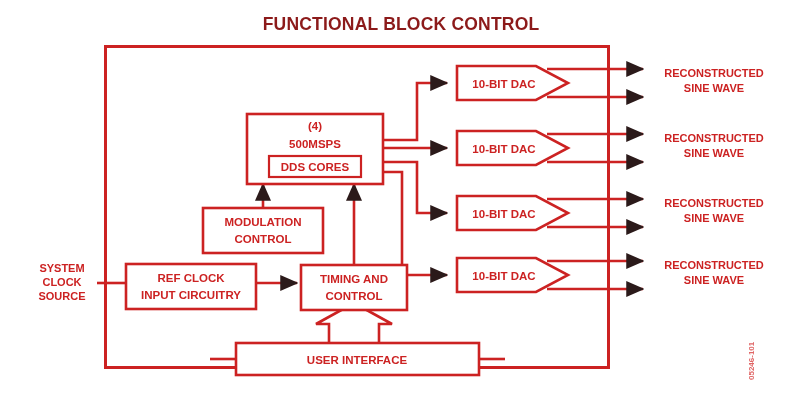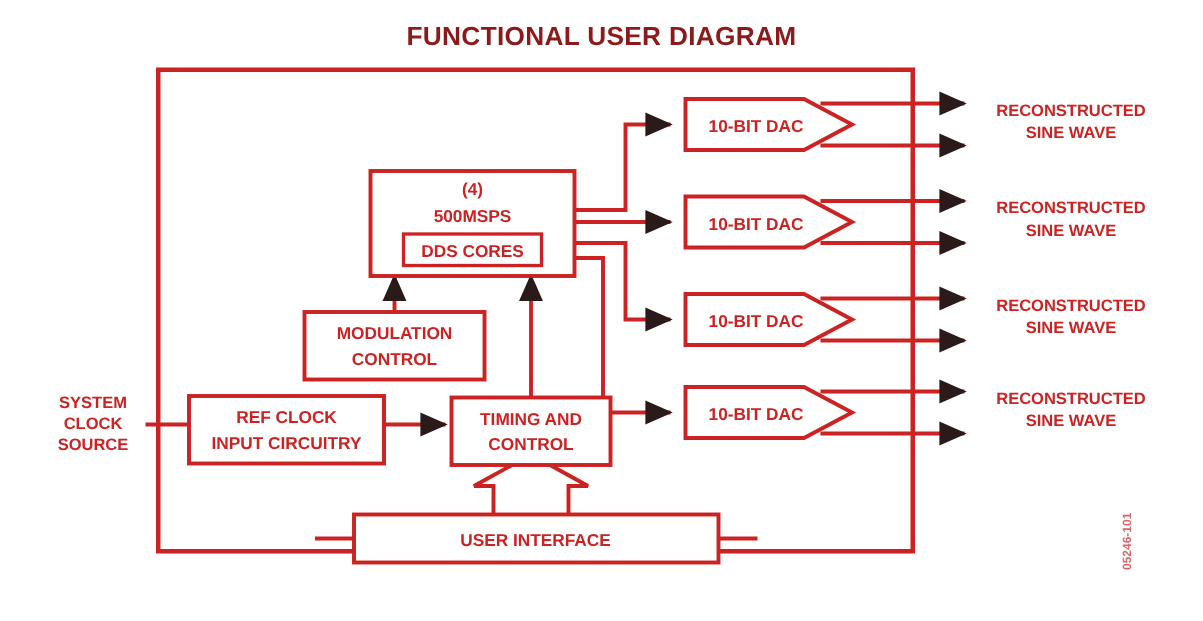--- a/index.html
+++ b/index.html
@@ -52,21 +52,21 @@
     font-weight: bold;
     font-size: 8px;
     fill: #e06666;
   }
 </style>
 </head>
 <body>
 
 <div id="root">
 
-  <div id="diagram-title">FUNCTIONAL USER DIAGRAM</div>
+  <div id="diagram-title">FUNCTIONAL BLOCK CONTROL</div>
 
   <svg id="canvas" width="802" height="414" viewBox="0 0 802 414">
 
     <defs>
       <marker id="arrow" viewBox="0 0 10 10" refX="9.2" refY="5" markerWidth="7" markerHeight="7" orient="auto-start-reverse">
         <path d="M 0 0.6 L 10 5 L 0 9.4 z" fill="#2b1a1a"></path>
       </marker>
     </defs>
 
     <rect x="105.5" y="46.5" width="503" height="321" fill="none" stroke="#cc2222" stroke-width="3"></rect>

